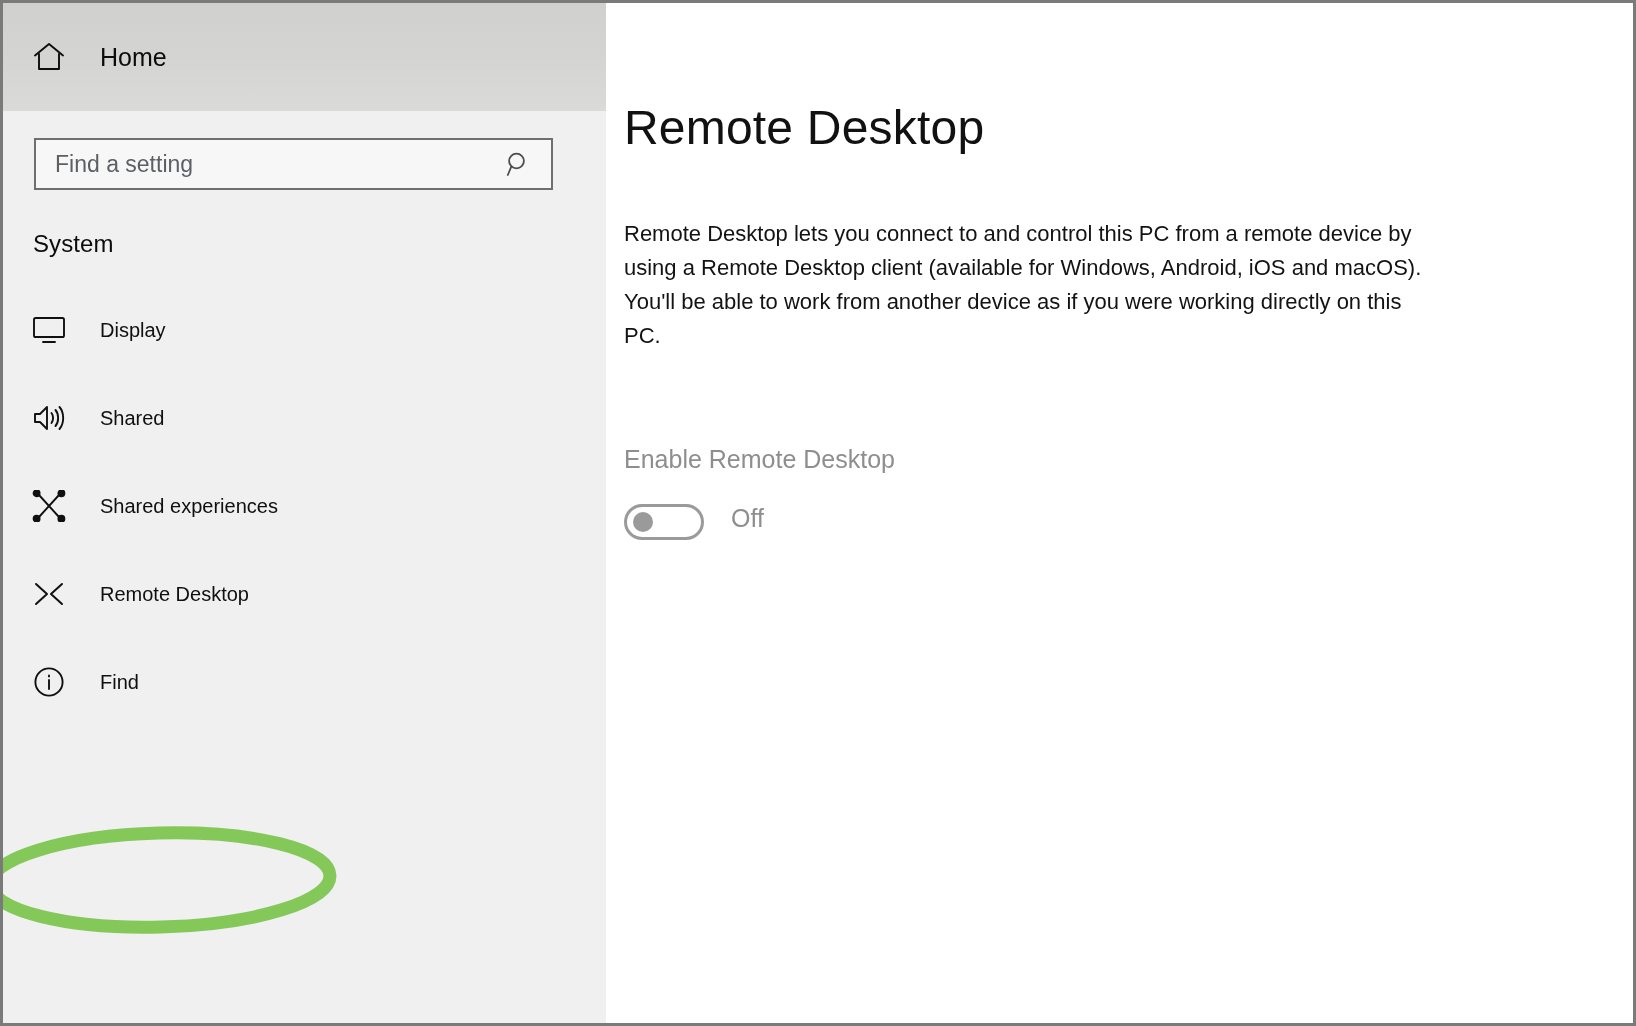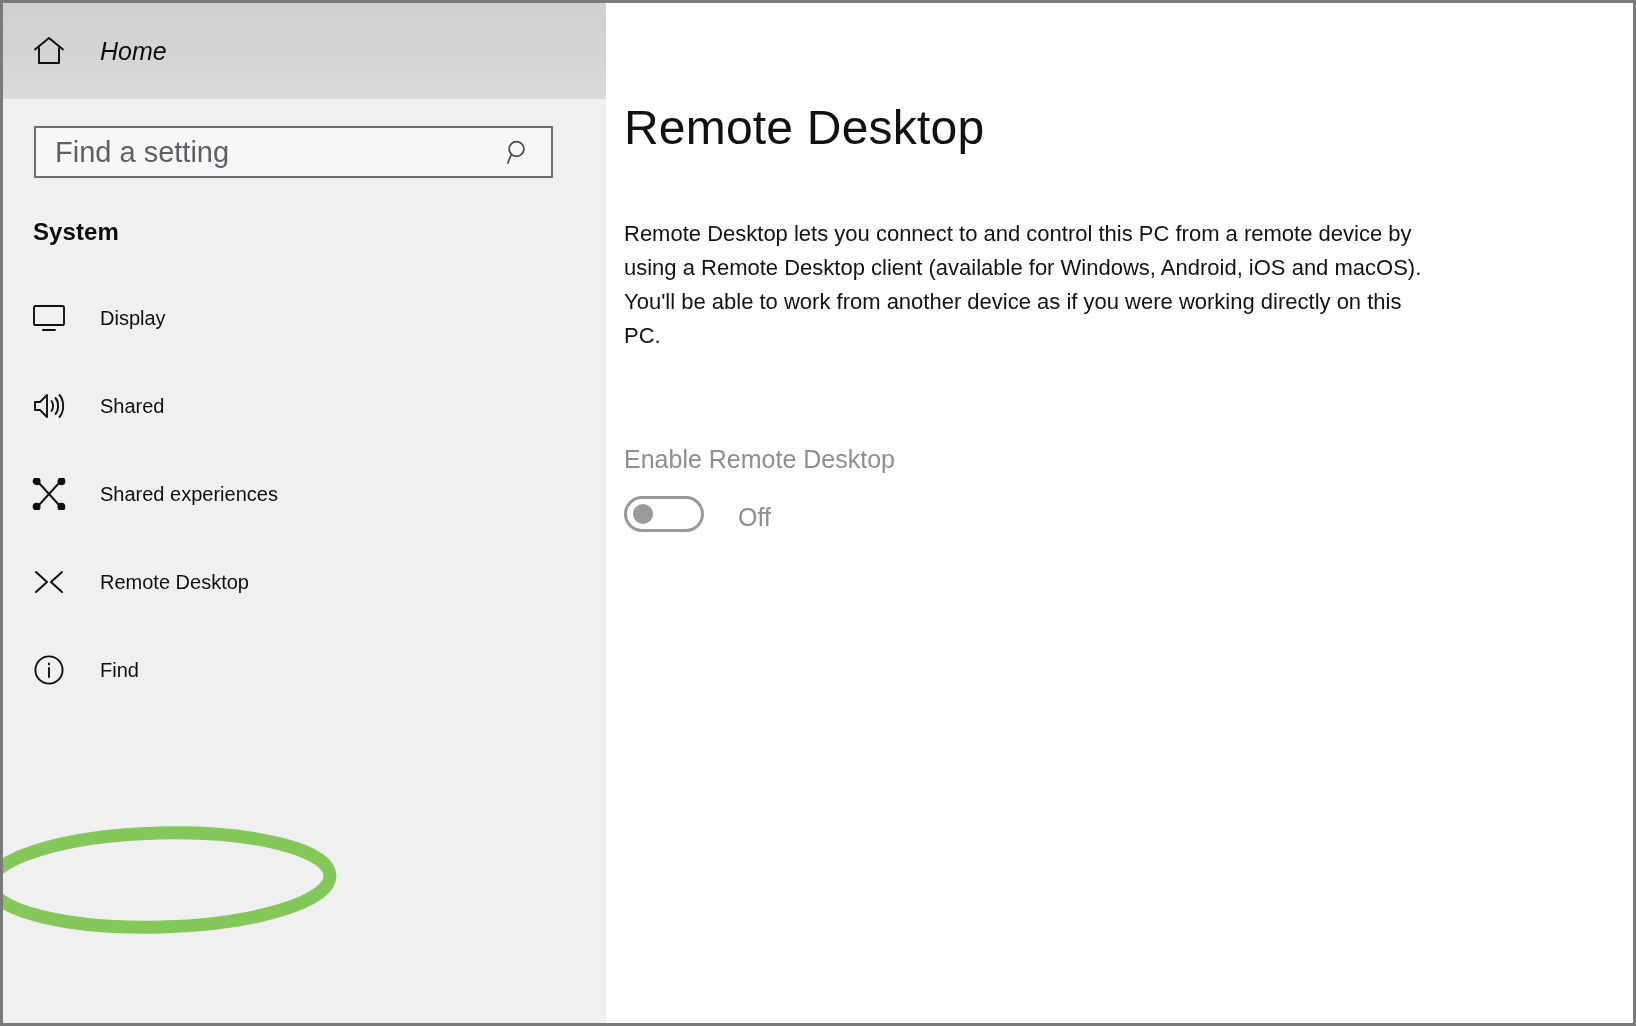--- a/index.html
+++ b/index.html
@@ -58,26 +58,25 @@
     font-size: 22px;
     color: #1b1b1b;
     letter-spacing: 0.1px;
     margin-left: 28px;
     white-space: nowrap;
   }
 
   
   #home-row {
     position: relative;
-    height: 96px;
+    height: 108px;
     background: linear-gradient(to bottom, #d0d0cf 0%, #d4d4d2 50%, #dadad8 100%);
     display: flex;
     align-items: center;
     cursor: default;
-    font-style: italic;
   }
   #home-row .nav-icon {
     width: 64px;
     margin-left: 14px;
     display: flex;
     justify-content: center;
     align-items: center;
   }
   #home-row .nav-label {
     font-size: 25px;
@@ -98,42 +97,42 @@
     border: 2px solid #6f6f6f;
     background: #f7f7f7;
     display: flex;
     align-items: center;
   }
   #search-input {
     border: 0;
     outline: 0;
     background: transparent;
     font-family: "Liberation Sans", sans-serif;
-    font-size: 29px;
+    font-size: 23px;
     color: #53565a;
     margin-left: 17px;
     width: 420px;
     height: 100%;
   }
   #search-input::placeholder { color: #5c5f63; opacity: 1; }
   #search-icon-btn {
     position: absolute;
     right: 12px;
     top: 0;
     height: 100%;
     width: 40px;
     display: flex;
     align-items: center;
     justify-content: center;
   }
 
   
   #group-heading {
     font-size: 24px;
-    font-weight: bold;
+    font-weight: normal;
     color: #0c0c0c;
     margin: 40px 0 0 30px;
     letter-spacing: 0.1px;
   }
 
   
   #nav-list {
     margin-top: 28px;
     position: relative;
   }
@@ -194,26 +193,25 @@
     color: #131313;
     margin: 62px 0 0 18px;
     max-width: 812px;
   }
   #toggle-group {
     margin: 92px 0 0 18px;
   }
   #toggle-label {
     font-size: 25px;
     color: #8e8e8e;
-    margin-bottom: 22px;
+    margin-bottom: 30px;
   }
   #toggle-row {
     display: flex;
-    align-items: flex-end;
-    gap: 7px;
+    align-items: flex-start;
   }
   #toggle-switch {
     width: 80px;
     height: 36px;
     border-radius: 18px;
     border: 3px solid #9a9a9a;
     background: #ffffff;
     display: flex;
     align-items: center;
     box-sizing: border-box;

